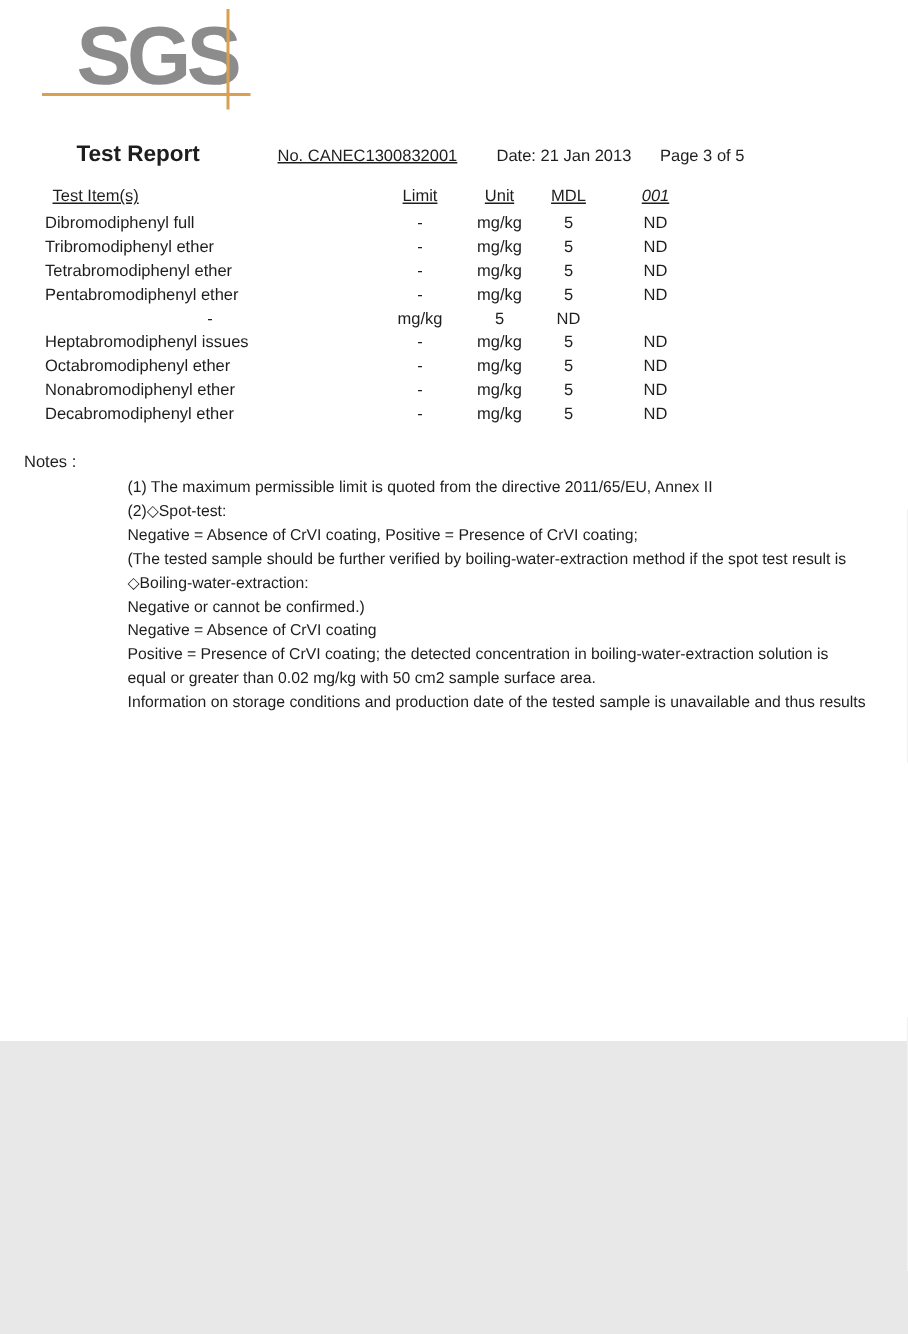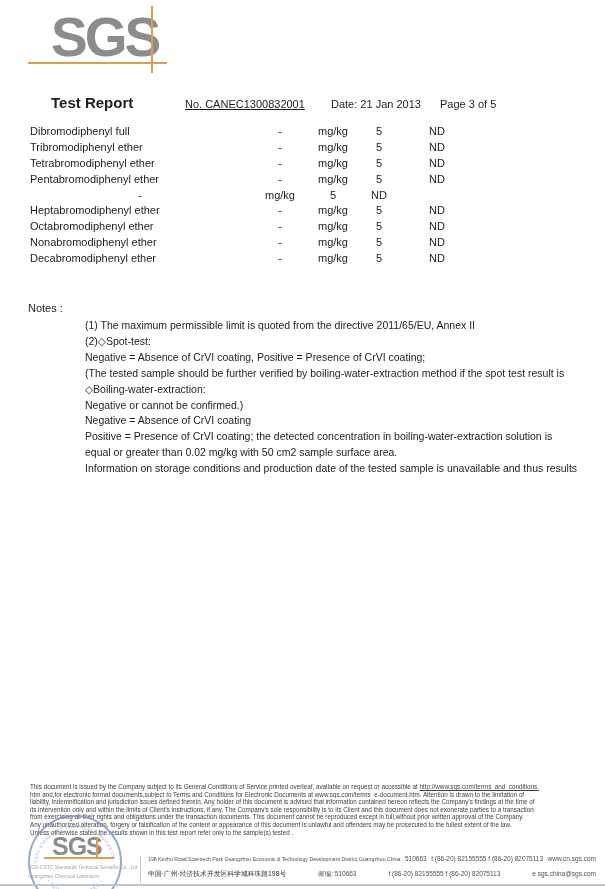--- a/index.html
+++ b/index.html
@@ -1,17 +1,17 @@
 <!DOCTYPE html>
 <html><head>
 <meta charset="utf-8">
 <style>
   html,body { margin:0; padding:0; background:#e8e8e8; }
   .page {
-    position:relative; width:605px; height:889px; margin:0 auto;
+    position:relative; width:605px; height:694px; margin:0 auto;
     background:#ffffff; overflow:hidden;
     font-family:"Liberation Sans", sans-serif; color:#1e1e1e;
   }
   
   .logo-top-text {
     position:absolute; left:51px; top:10px;
     font-size:55px; font-weight:bold; letter-spacing:-3px;
     color:#8c8c8c; line-height:1;
   }
   .logo-top-hline { position:absolute; left:28px; top:62px; width:139px; height:2px; background:#dba04f; }
@@ -25,21 +25,21 @@
   .rtable { position:absolute; left:30px; top:125px; width:545px; font-size:11px; }
   .t-head, .t-row { display:grid; grid-template-columns:220px 60px 46px 46px 70px; align-items:start; }
   .t-head { height:18px; }
   .t-row  { height:15.9px; }
   .t-head span { text-decoration:underline; }
   .c-item { text-align:left; }
   .t-head .c-item { padding-left:5px; }
   .c-mid  { text-align:center; }
   .i001   { font-style:italic; }
   
-  .notes-label { position:absolute; left:28px; top:302px; font-size:11px; }
+  .notes-label { position:absolute; left:16px; top:302px; font-size:11px; }
   .notes { position:absolute; left:85px; top:318px; font-size:10.5px; line-height:15.9px; }
   .note-line { white-space:nowrap; }
   
   .fine-print {
     position:absolute; left:30px; top:783px; width:566px;
     font-size:6.3px; line-height:7.6px; color:#414141;
   }
   .fp-line { white-space:nowrap; overflow:hidden; }
   .u { text-decoration:underline; }
   
@@ -71,20 +71,27 @@
   <div class="logo-top-text">SGS</div>
   <div class="logo-top-hline"></div>
   <div class="logo-top-vline"></div>
 
   <div class="h-title">Test Report</div>
   <div class="h-no">No. CANEC1300832001</div>
   <div class="h-date">Date: 21 Jan 2013</div>
   <div class="h-page">Page 3 of 5</div>
 
   <div class="rtable">
+    <div class="t-head">
+      <span class="c-item">Test Item(s)</span>
+      <span class="c-mid">Limit</span>
+      <span class="c-mid">Unit</span>
+      <span class="c-mid">MDL</span>
+      <span class="c-mid i001">001</span>
+    </div>
     <div id="table-rows">
         <div class="t-row">
           <span class="c-item">Dibromodiphenyl full</span>
           <span class="c-mid">-</span>
           <span class="c-mid">mg/kg</span>
           <span class="c-mid">5</span>
           <span class="c-mid">ND</span>
         </div>
         <div class="t-row">
           <span class="c-item">Tribromodiphenyl ether</span>
@@ -107,21 +114,21 @@
           <span class="c-mid">5</span>
           <span class="c-mid">ND</span>
         </div>
         <div class="t-row">
           <span class="c-mid">-</span>
           <span class="c-mid">mg/kg</span>
           <span class="c-mid">5</span>
           <span class="c-mid">ND</span>
         </div>
         <div class="t-row">
-          <span class="c-item">Heptabromodiphenyl ether</span>
+          <span class="c-item">Heptabromodiphenyl issues</span>
           <span class="c-mid">-</span>
           <span class="c-mid">mg/kg</span>
           <span class="c-mid">5</span>
           <span class="c-mid">ND</span>
         </div>
         <div class="t-row">
           <span class="c-item">Octabromodiphenyl ether</span>
           <span class="c-mid">-</span>
           <span class="c-mid">mg/kg</span>
           <span class="c-mid">5</span>

